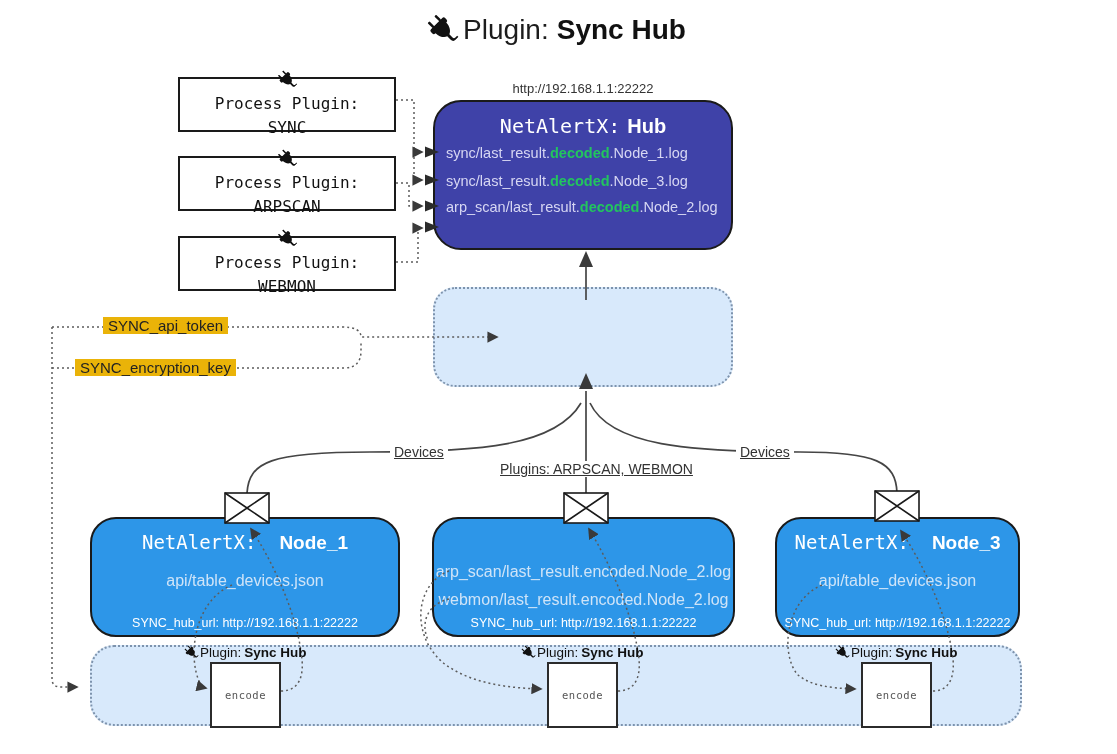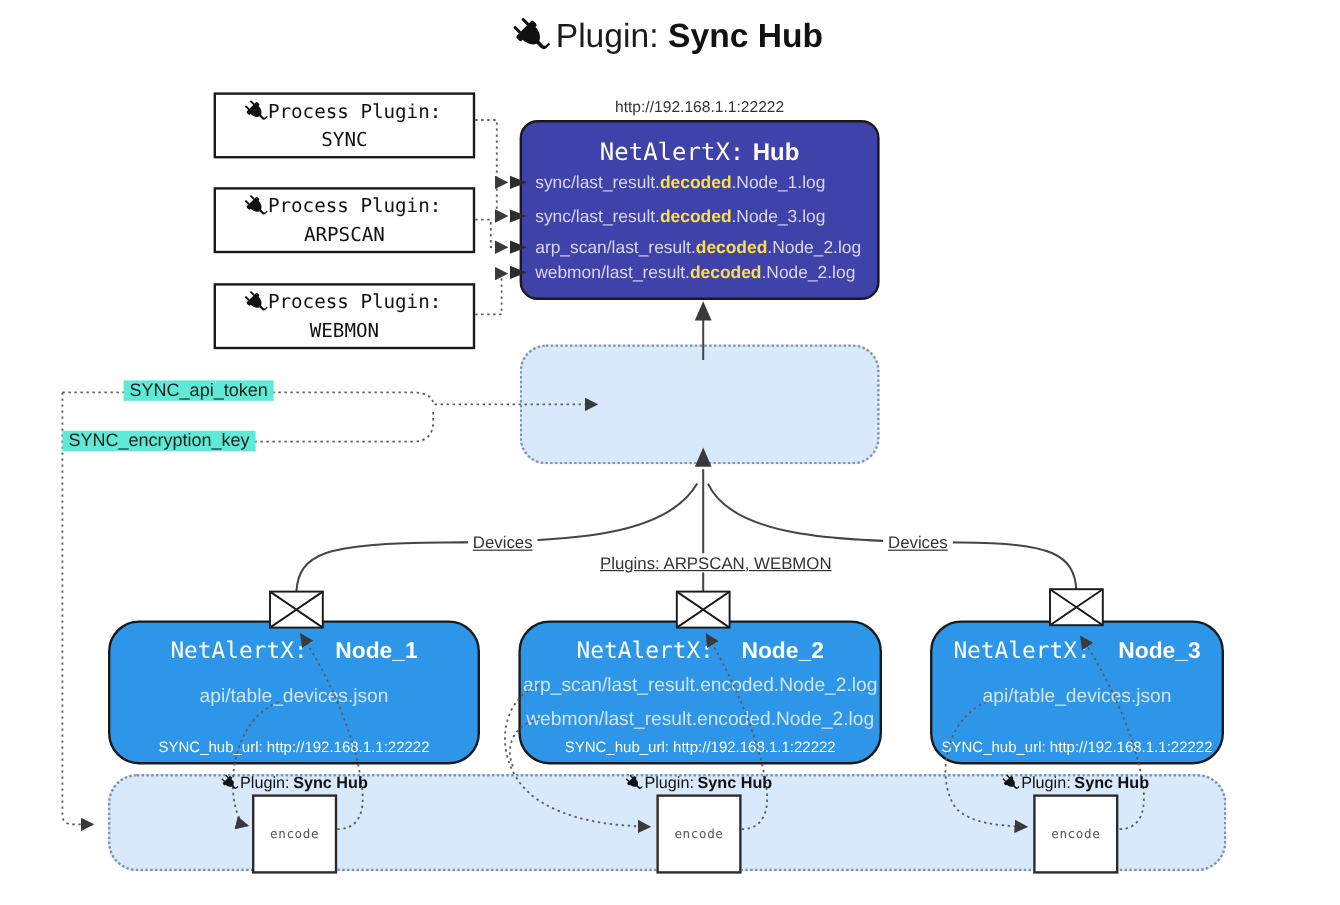--- a/index.html
+++ b/index.html
@@ -10,32 +10,32 @@
   #title{position:absolute;left:0;top:14px;width:100%;display:flex;justify-content:center;
          align-items:center;gap:8px;font-size:28px;color:#1c1c1c;}
   #title .bold{font-weight:bold;color:#111;}
   .plug{transform:rotate(-45deg);fill:#111;flex:0 0 auto;}
 
   
   .pbox{position:absolute;left:178px;width:218px;height:55px;background:#fff;
         border:2px solid #1a1a1a;box-sizing:border-box;display:flex;flex-direction:column;
         align-items:center;justify-content:center;
         font-family:"DejaVu Sans Mono",monospace;font-size:16px;color:#111;line-height:1.45;}
-  .pbox .l1{display:flex;align-items:center;gap:2px;}
+  .pbox .l1{display:flex;align-items:center;gap:2px;flex-direction:column;}
 
   
   #hub{position:absolute;left:433px;top:100px;width:300px;height:150px;background:#3f42a8;
-       border:2px solid #1a1a1a;border-radius:15px;box-sizing:border-box;}
+       border:2px solid #1a1a1a;border-radius:28px;box-sizing:border-box;}
   #hub-url{position:absolute;left:433px;top:81px;width:300px;text-align:center;
            font-size:13px;color:#333;}
   #hub-title{position:absolute;left:0;top:12px;width:100%;text-align:center;font-size:20px;color:#fff;}
   #hub-title .mono{font-family:"DejaVu Sans Mono",monospace;}
   #hub-title .bold{font-weight:bold;margin-left:7px;}
   .hublog{position:absolute;left:11px;white-space:nowrap;font-size:14.5px;color:#d7d7f3;}
-  .hublog .b{font-weight:bold;color:#fde047;}
+  .hublog .b{font-weight:bold;color:#22c55e;}
 
   
   #decode-panel{position:absolute;left:433px;top:287px;width:300px;height:100px;background:#d8e9fb;
                 border:2px dotted #7d93ad;border-radius:22px;box-sizing:border-box;}
   #decode-box{position:absolute;left:508px;top:300px;width:156px;height:74px;background:#fff;
               border:2px solid #2b2b2b;box-sizing:border-box;display:flex;align-items:center;
               justify-content:center;font-family:"DejaVu Sans Mono",monospace;font-size:17px;color:#333;}
 
   
   .node{position:absolute;top:517px;height:120px;background:#2d96e8;border:2px solid #1a1a1a;
@@ -52,21 +52,21 @@
        border:2px dotted #7d93ad;border-radius:24px;box-sizing:border-box;}
   .ebox{position:absolute;top:662px;width:71px;height:66px;background:#fff;border:2px solid #2b2b2b;
         box-sizing:border-box;display:flex;align-items:center;justify-content:center;
         font-family:"DejaVu Sans Mono",monospace;font-size:10.5px;letter-spacing:.5px;color:#555;}
   .elabel{position:absolute;top:645px;display:flex;align-items:center;gap:3px;font-size:13.5px;
           color:#111;white-space:nowrap;}
   .elabel .bold{font-weight:bold;}
 
   
   .edge-label{position:absolute;background:#fff;padding:0 4px;font-size:14px;color:#333;white-space:nowrap;text-decoration:underline;}
-  .tok-label{position:absolute;background:#5eead4;padding:0 5px;font-size:15px;color:#222;white-space:nowrap;}
+  .tok-label{position:absolute;background:#eab308;padding:0 5px;font-size:15px;color:#222;white-space:nowrap;}
 
   
   #wires{position:absolute;left:0;top:0;pointer-events:none;}
   .dot{fill:none;stroke:#5c5c5c;stroke-width:1.5;stroke-dasharray:2 3;}
   .sol{fill:none;stroke:#454545;stroke-width:1.7;}
 </style>
 </head>
 <body>
 
 <svg width="0" height="0" style="position:absolute">
@@ -118,36 +118,32 @@
   </div>
 
   <div id="hub-url">http://192.168.1.1:22222</div>
   <div id="hub">
     <div id="hub-title">
       <span class="mono">NetAlertX:</span><span class="bold">Hub</span>
     </div>
     <div class="hublog" style="top:43px"><span>sync/last_result.</span><span class="b">decoded</span><span>.Node_1.log</span></div>
     <div class="hublog" style="top:71px"><span>sync/last_result.</span><span class="b">decoded</span><span>.Node_3.log</span></div>
     <div class="hublog" style="top:97px"><span>arp_scan/last_result.</span><span class="b">decoded</span><span>.Node_2.log</span></div>
-    <div class="hublog" style="top:118px"><span>webmon/last_result.</span><span class="b">decoded</span><span>.Node_2.log</span></div>
   </div>
 
   <div id="decode-panel"></div>
 
   <div class="node" style="left:90px;width:310px">
     <div class="node-title">
       <span class="mono">NetAlertX:</span><span class="bold">Node_1</span>
     </div>
     <div class="node-file" style="top:53px">api/table_devices.json</div>
     <div class="node-url">SYNC_hub_url: http://192.168.1.1:22222</div>
   </div>
   <div class="node" style="left:432px;width:303px">
-    <div class="node-title">
-      <span class="mono">NetAlertX:</span><span class="bold">Node_2</span>
-    </div>
     <div class="node-file" style="top:44px">arp_scan/last_result.encoded.Node_2.log</div>
     <div class="node-file" style="top:72px">webmon/last_result.encoded.Node_2.log</div>
     <div class="node-url">SYNC_hub_url: http://192.168.1.1:22222</div>
   </div>
   <div class="node" style="left:775px;width:245px">
     <div class="node-title">
       <span class="mono">NetAlertX:</span><span class="bold">Node_3</span>
     </div>
     <div class="node-file" style="top:53px">api/table_devices.json</div>
     <div class="node-url">SYNC_hub_url: http://192.168.1.1:22222</div>
@@ -234,18 +230,18 @@
   </div>
   <div class="elabel" style="left:837px">
     <svg class="plug" width="11" height="15">
         <use href="#plugsym"></use>
       </svg>
     <span>Plugin:</span>
       <span class="bold">Sync Hub</span>
   </div>
 
   <div class="tok-label" style="left:103px;top:317px">SYNC_api_token</div>
-  <div class="tok-label" style="left:52px;top:359px">SYNC_encryption_key</div>
+  <div class="tok-label" style="left:75px;top:359px">SYNC_encryption_key</div>
   <div class="edge-label" style="left:390px;top:444px">Devices</div>
   <div class="edge-label" style="left:496px;top:461px">Plugins: ARPSCAN, WEBMON</div>
   <div class="edge-label" style="left:736px;top:444px">Devices</div>
 
 </div>
 
 </body></html>

